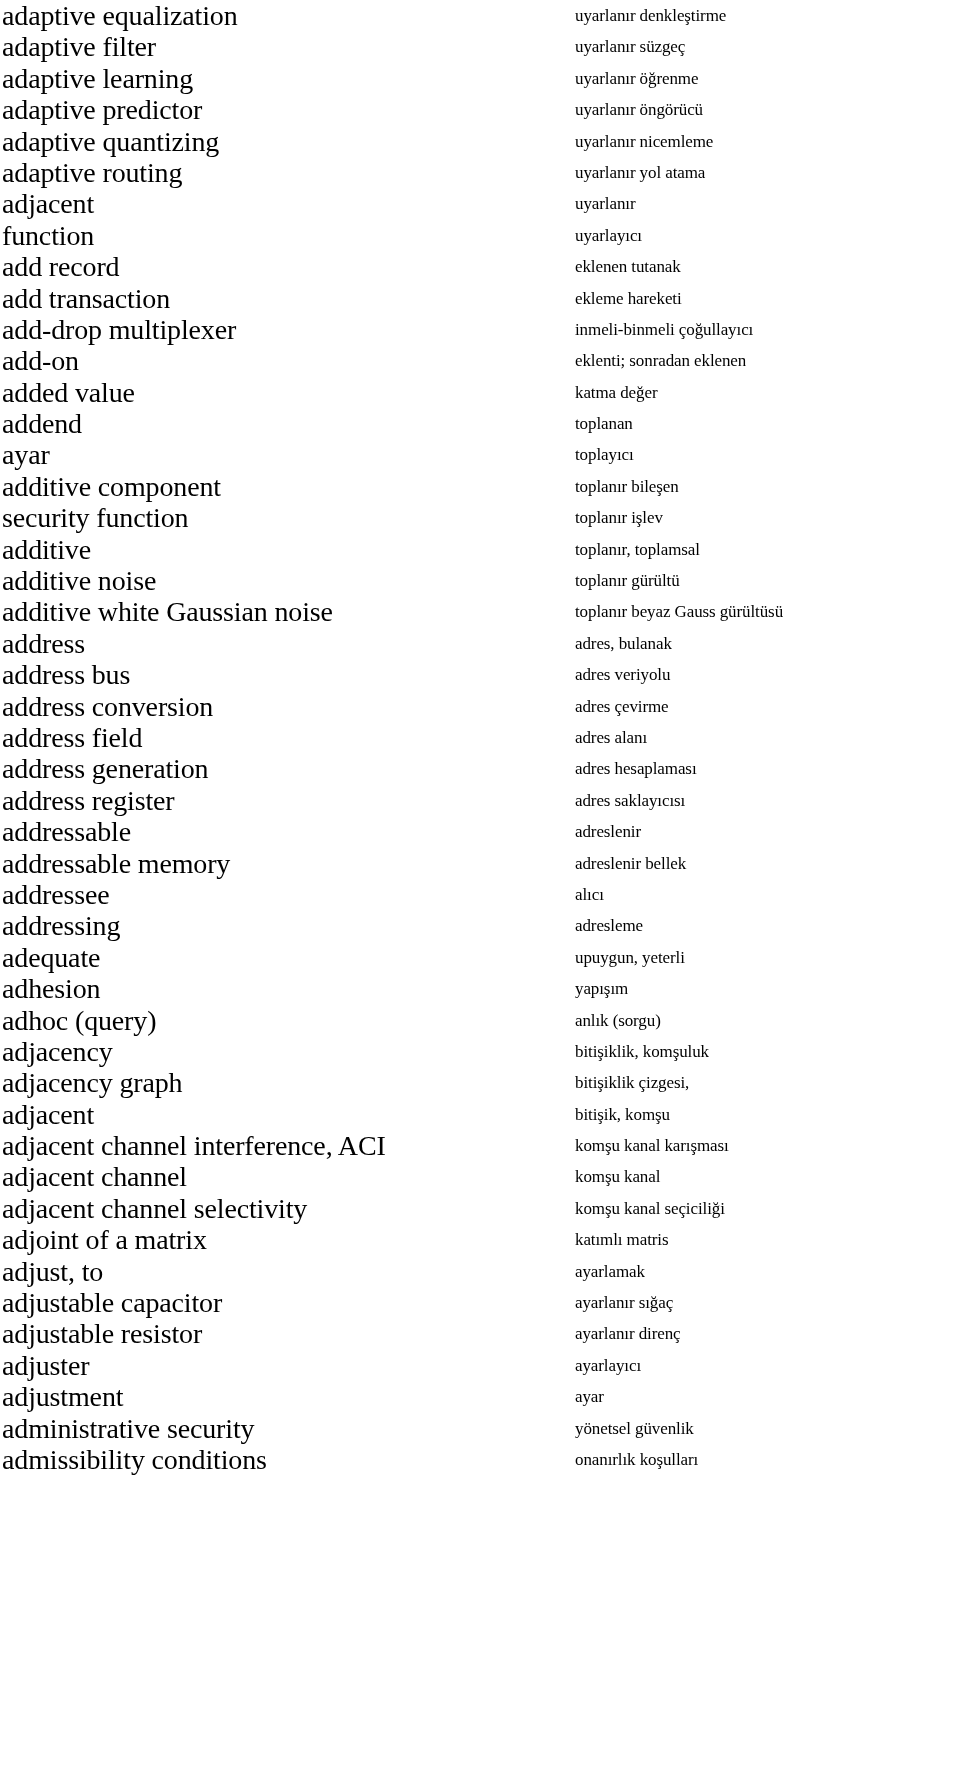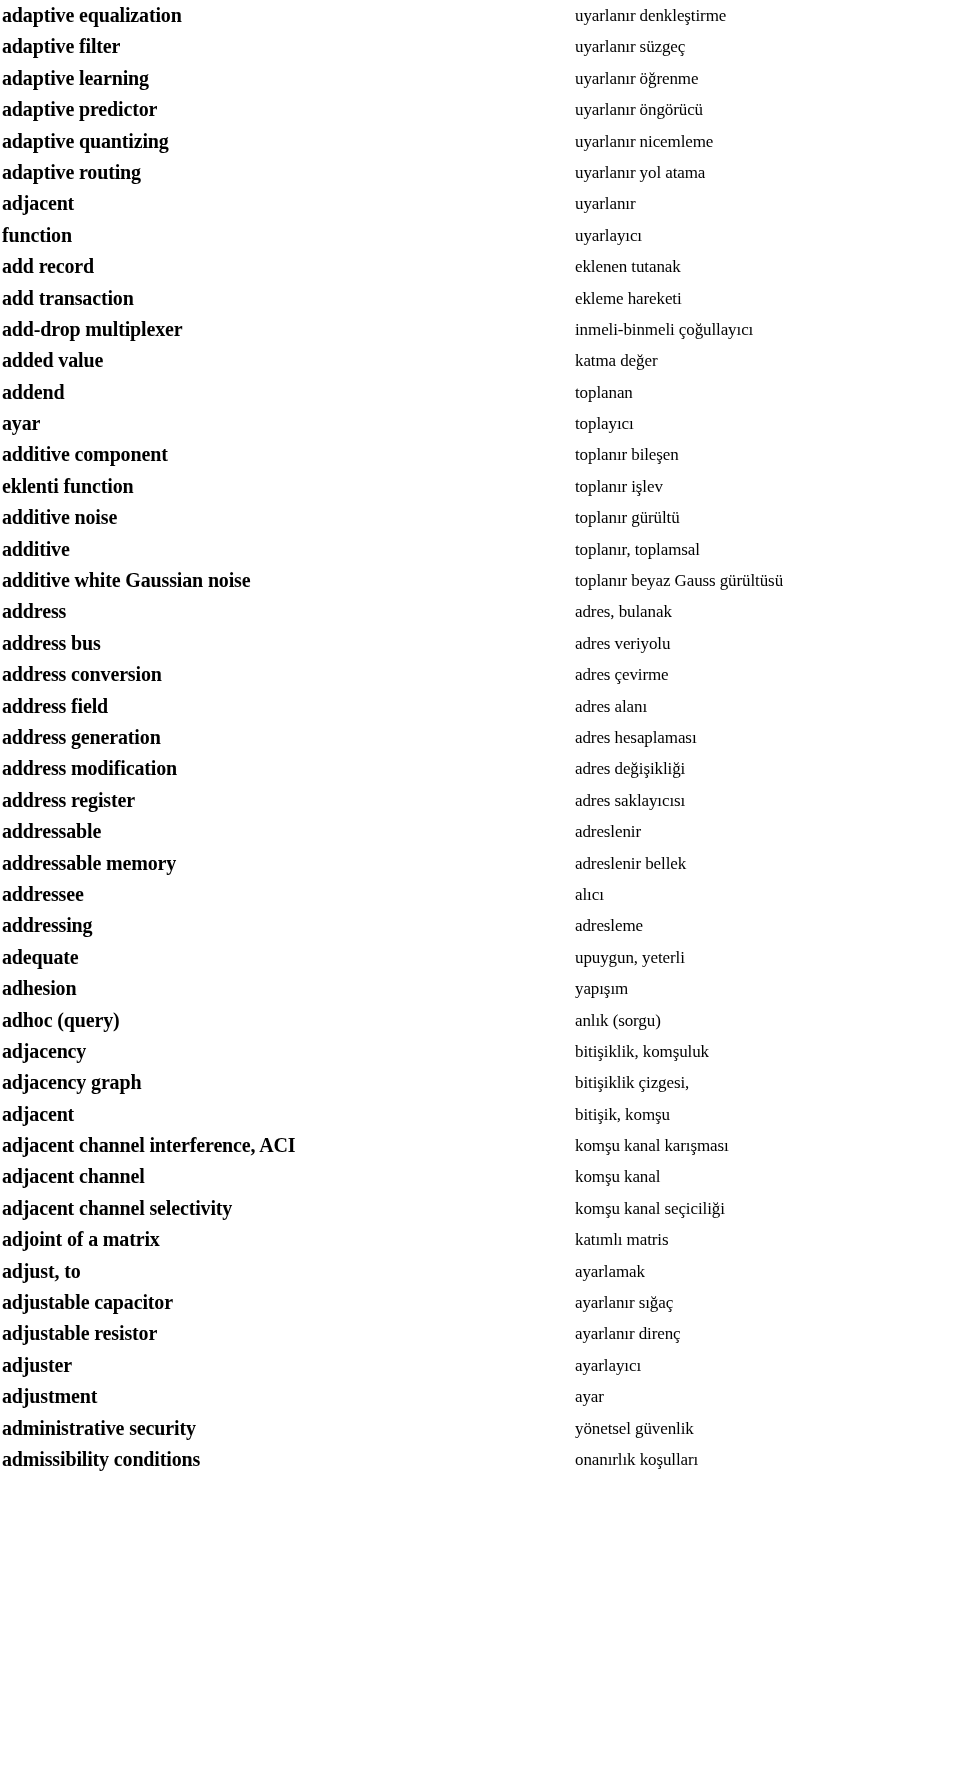--- a/index.html
+++ b/index.html
@@ -28,22 +28,22 @@
     position: relative;
     height: 31.4px;
     line-height: 31.4px;
     white-space: nowrap;
     overflow: visible;
   }
   .term {
     position: absolute;
     left: 2px;
     top: 0;
-    font-weight: 700;
-    font-size: 20px;
+    font-weight: 400;
+    font-size: 28px;
     letter-spacing: -0.15px;
     line-height: 31.4px;
   }
   .gloss {
     position: absolute;
     left: 575px;
     top: 0;
     font-weight: 400;
     font-size: 17px;
     letter-spacing: -0.1px;
@@ -92,48 +92,52 @@
     </div>
     <div class="entry">
       <span class="term">add transaction</span>
       <span class="gloss">ekleme hareketi</span>
     </div>
     <div class="entry">
       <span class="term">add-drop multiplexer</span>
       <span class="gloss">inmeli-binmeli çoğullayıcı</span>
     </div>
     <div class="entry">
+      <span class="term">add-on</span>
+      <span class="gloss">eklenti; sonradan eklenen</span>
+    </div>
+    <div class="entry">
       <span class="term">added value</span>
       <span class="gloss">katma değer</span>
     </div>
     <div class="entry">
       <span class="term">addend</span>
       <span class="gloss">toplanan</span>
     </div>
     <div class="entry">
       <span class="term">ayar</span>
       <span class="gloss">toplayıcı</span>
     </div>
     <div class="entry">
       <span class="term">additive component</span>
       <span class="gloss">toplanır bileşen</span>
     </div>
     <div class="entry">
-      <span class="term">eklenti function</span>
+      <span class="term">security function</span>
       <span class="gloss">toplanır işlev</span>
+    </div>
+    <div class="entry">
+      <span class="term">additive</span>
+      <span class="gloss">toplanır, toplamsal</span>
     </div>
     <div class="entry">
       <span class="term">additive noise</span>
       <span class="gloss">toplanır gürültü</span>
     </div>
     <div class="entry">
-      <span class="term">additive</span>
-      <span class="gloss">toplanır, toplamsal</span>
-    </div>
-    <div class="entry">
       <span class="term">additive white Gaussian noise</span>
       <span class="gloss">toplanır beyaz Gauss gürültüsü</span>
     </div>
     <div class="entry">
       <span class="term">address</span>
       <span class="gloss">adres, bulanak</span>
     </div>
     <div class="entry">
       <span class="term">address bus</span>
       <span class="gloss">adres veriyolu</span>
@@ -142,24 +146,20 @@
       <span class="term">address conversion</span>
       <span class="gloss">adres çevirme</span>
     </div>
     <div class="entry">
       <span class="term">address field</span>
       <span class="gloss">adres alanı</span>
     </div>
     <div class="entry">
       <span class="term">address generation</span>
       <span class="gloss">adres hesaplaması</span>
-    </div>
-    <div class="entry">
-      <span class="term">address modification</span>
-      <span class="gloss">adres değişikliği</span>
     </div>
     <div class="entry">
       <span class="term">address register</span>
       <span class="gloss">adres saklayıcısı</span>
     </div>
     <div class="entry">
       <span class="term">addressable</span>
       <span class="gloss">adreslenir</span>
     </div>
     <div class="entry">

